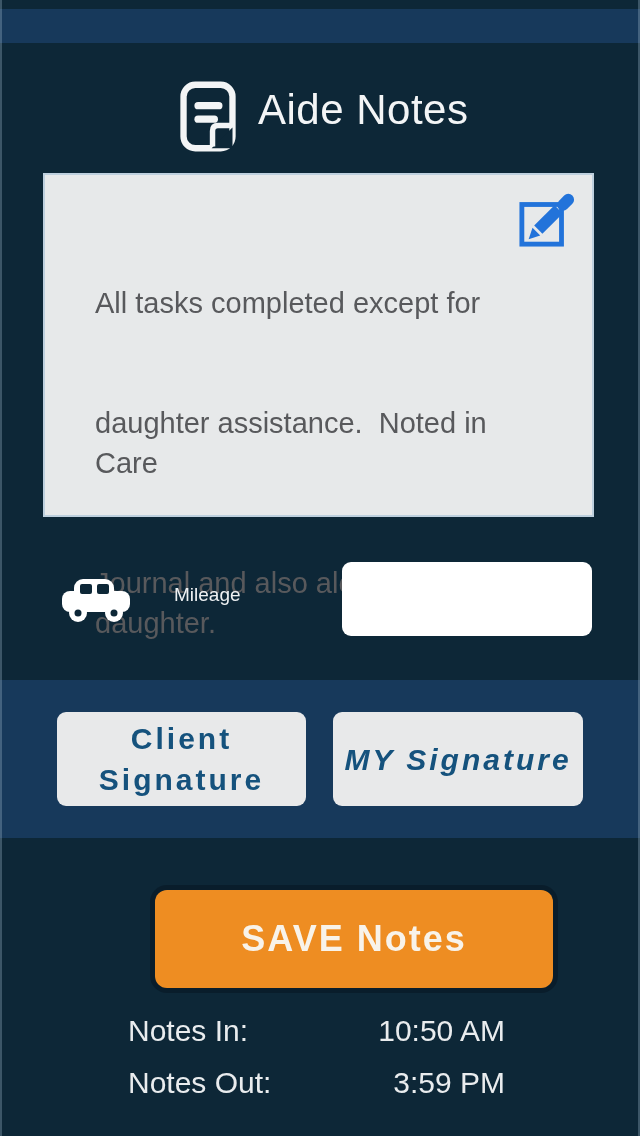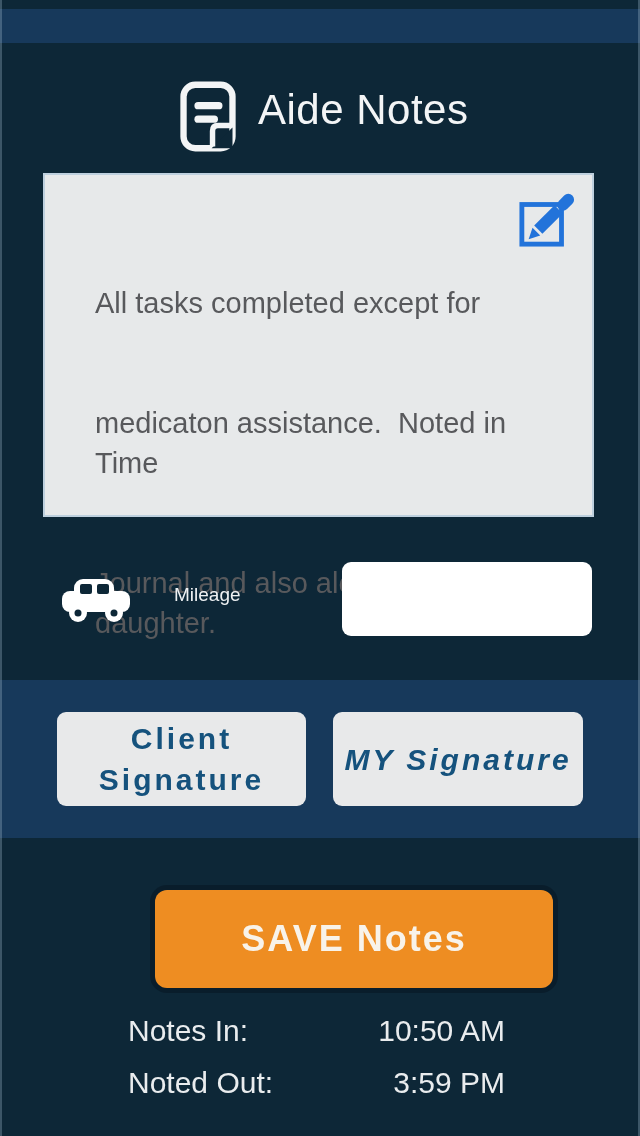--- a/index.html
+++ b/index.html
@@ -92,21 +92,21 @@
         <rect x="17" y="24" width="31" height="8" rx="4" fill="#f3f5f6"></rect>
         <rect x="17" y="39" width="26" height="8" rx="4" fill="#f3f5f6"></rect>
       </svg>
     </span>
     <h1 class="page-title">Aide Notes</h1>
   </div>
 
   <div class="notebox">
     <div class="notetext">
       <div>All tasks completed except for</div>
-      <div>medicaton assistance.  Noted in Time</div>
+      <div>daughter assistance.  Noted in Care</div>
       <div>Journal and also alerted his daughter.</div>
     </div>
     <button class="editbtn">
       <svg viewBox="0 0 60 60">
         <rect x="4" y="15" width="41" height="41" fill="none" stroke="#2273da" stroke-width="5"></rect>
         <path d="M21 41 L42 20" stroke="#2273da" stroke-width="12" stroke-linecap="butt"></path>
         <path d="M46.5 15.5 L52 10" stroke="#2273da" stroke-width="12" stroke-linecap="round"></path>
         <polygon points="11,51 23,47 15,39" fill="#2273da"></polygon>
       </svg>
     </button>
@@ -132,17 +132,17 @@
   <button class="sig-btn client">Client Signature</button>
   <button class="sig-btn my">MY Signature</button>
 
   <button class="save-btn">SAVE Notes</button>
 
   <div class="time-row in">
     <span class="time-label">Notes In:</span>
     <span class="time-value">10:50 AM</span>
   </div>
   <div class="time-row out">
-    <span class="time-label">Noted Out:</span>
+    <span class="time-label">Notes Out:</span>
     <span class="time-value">3:59 PM</span>
   </div>
 
 </div>
 
 </body></html>

